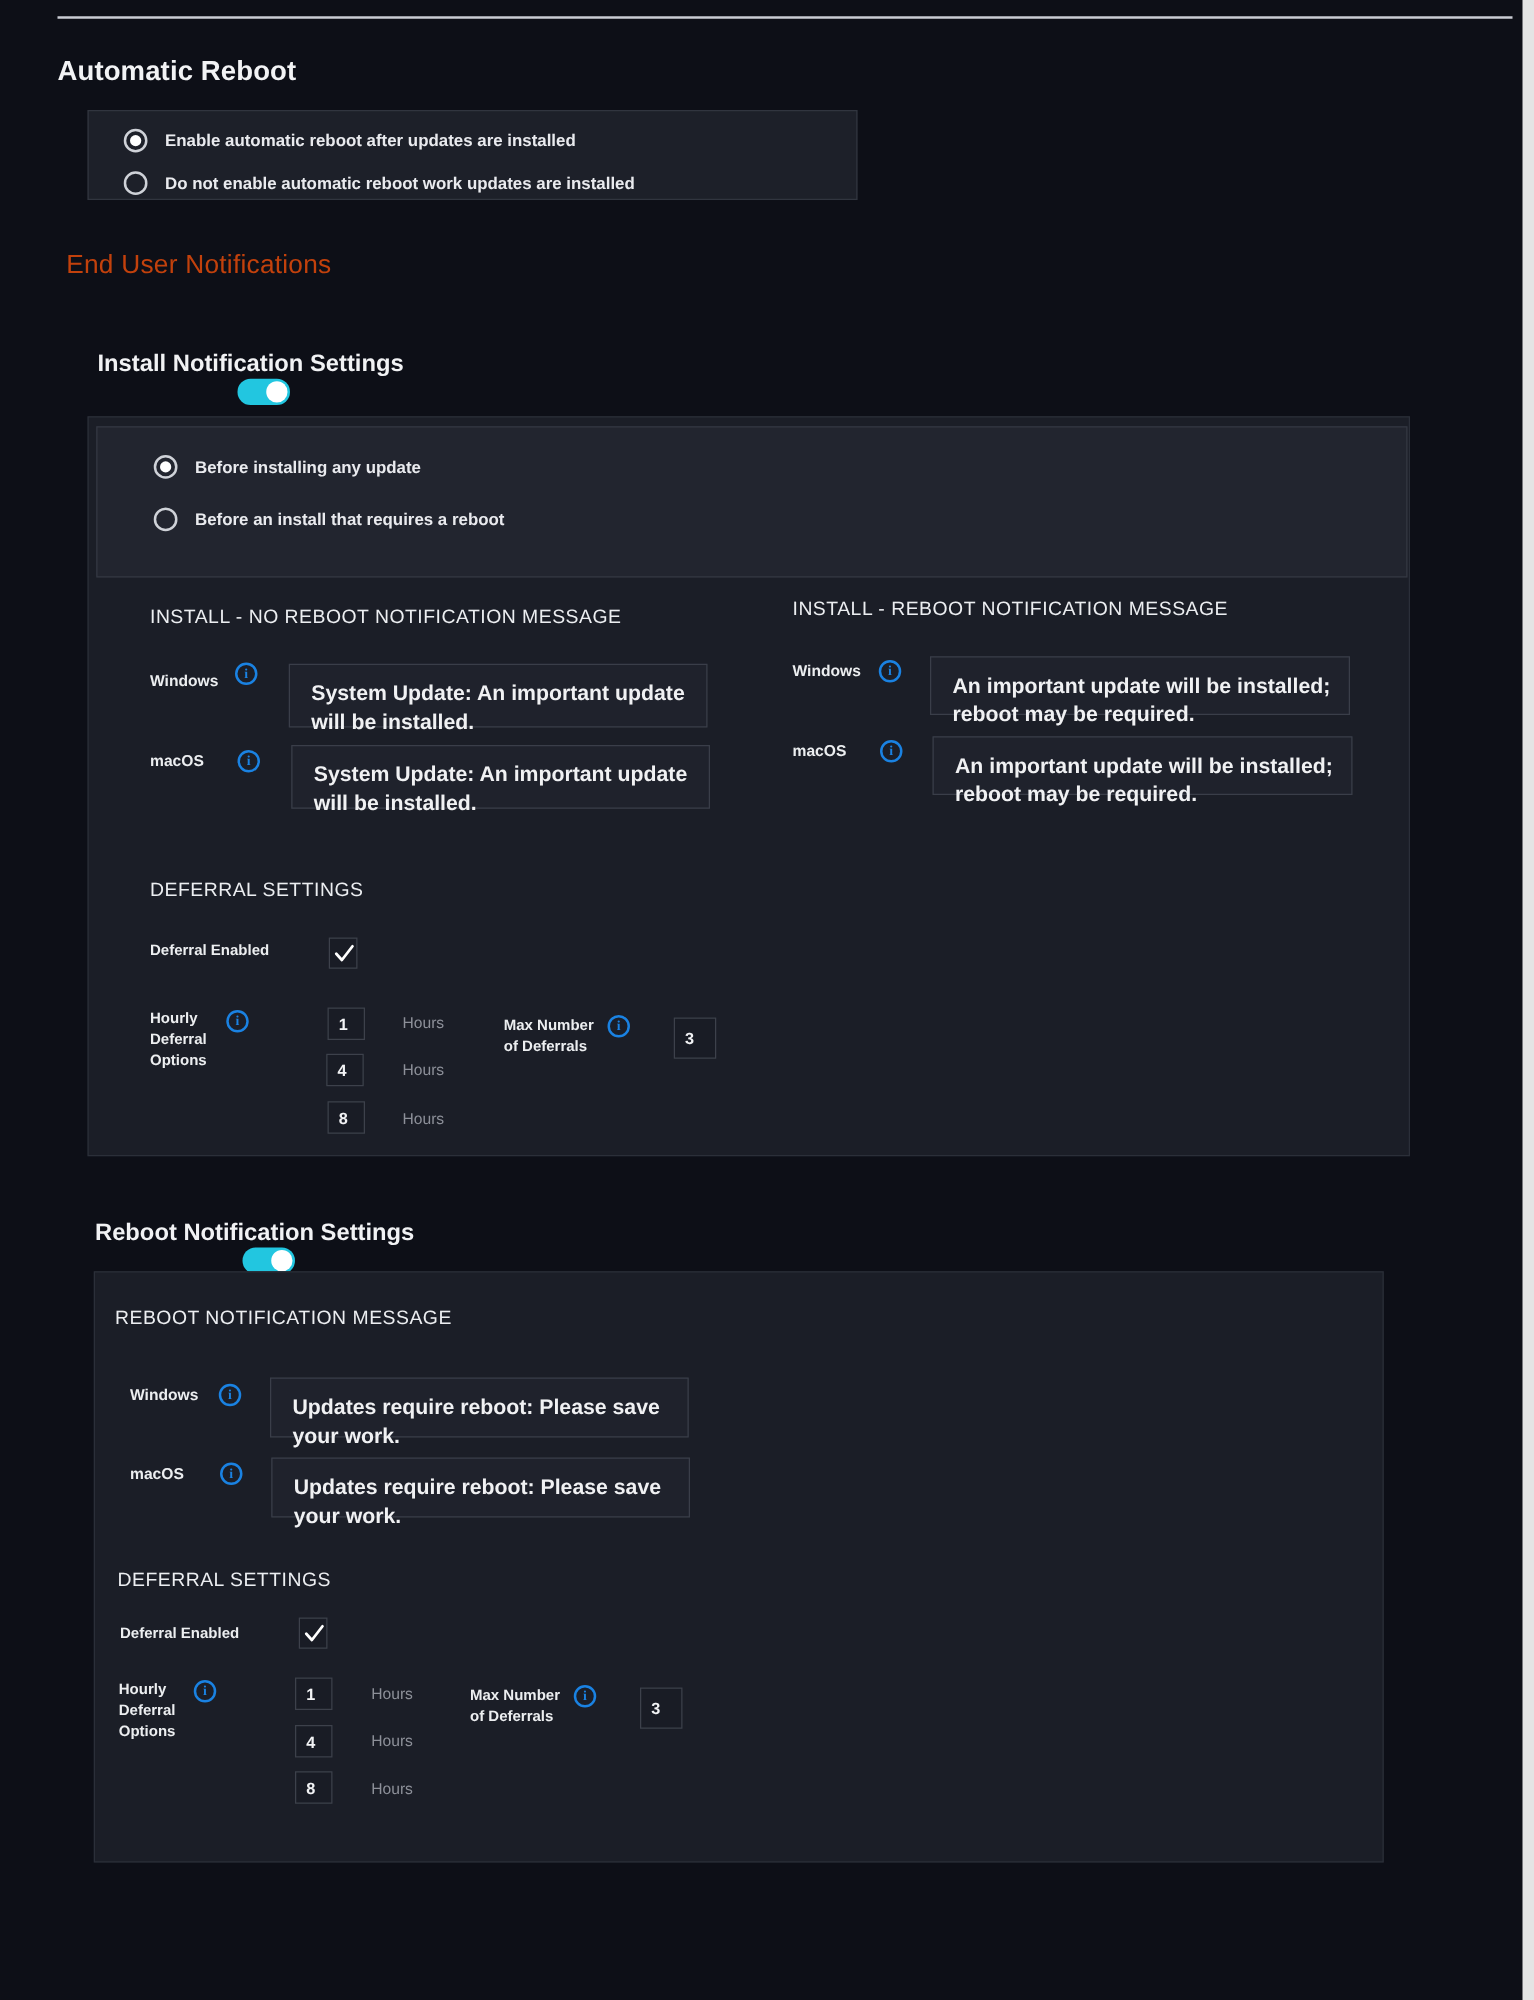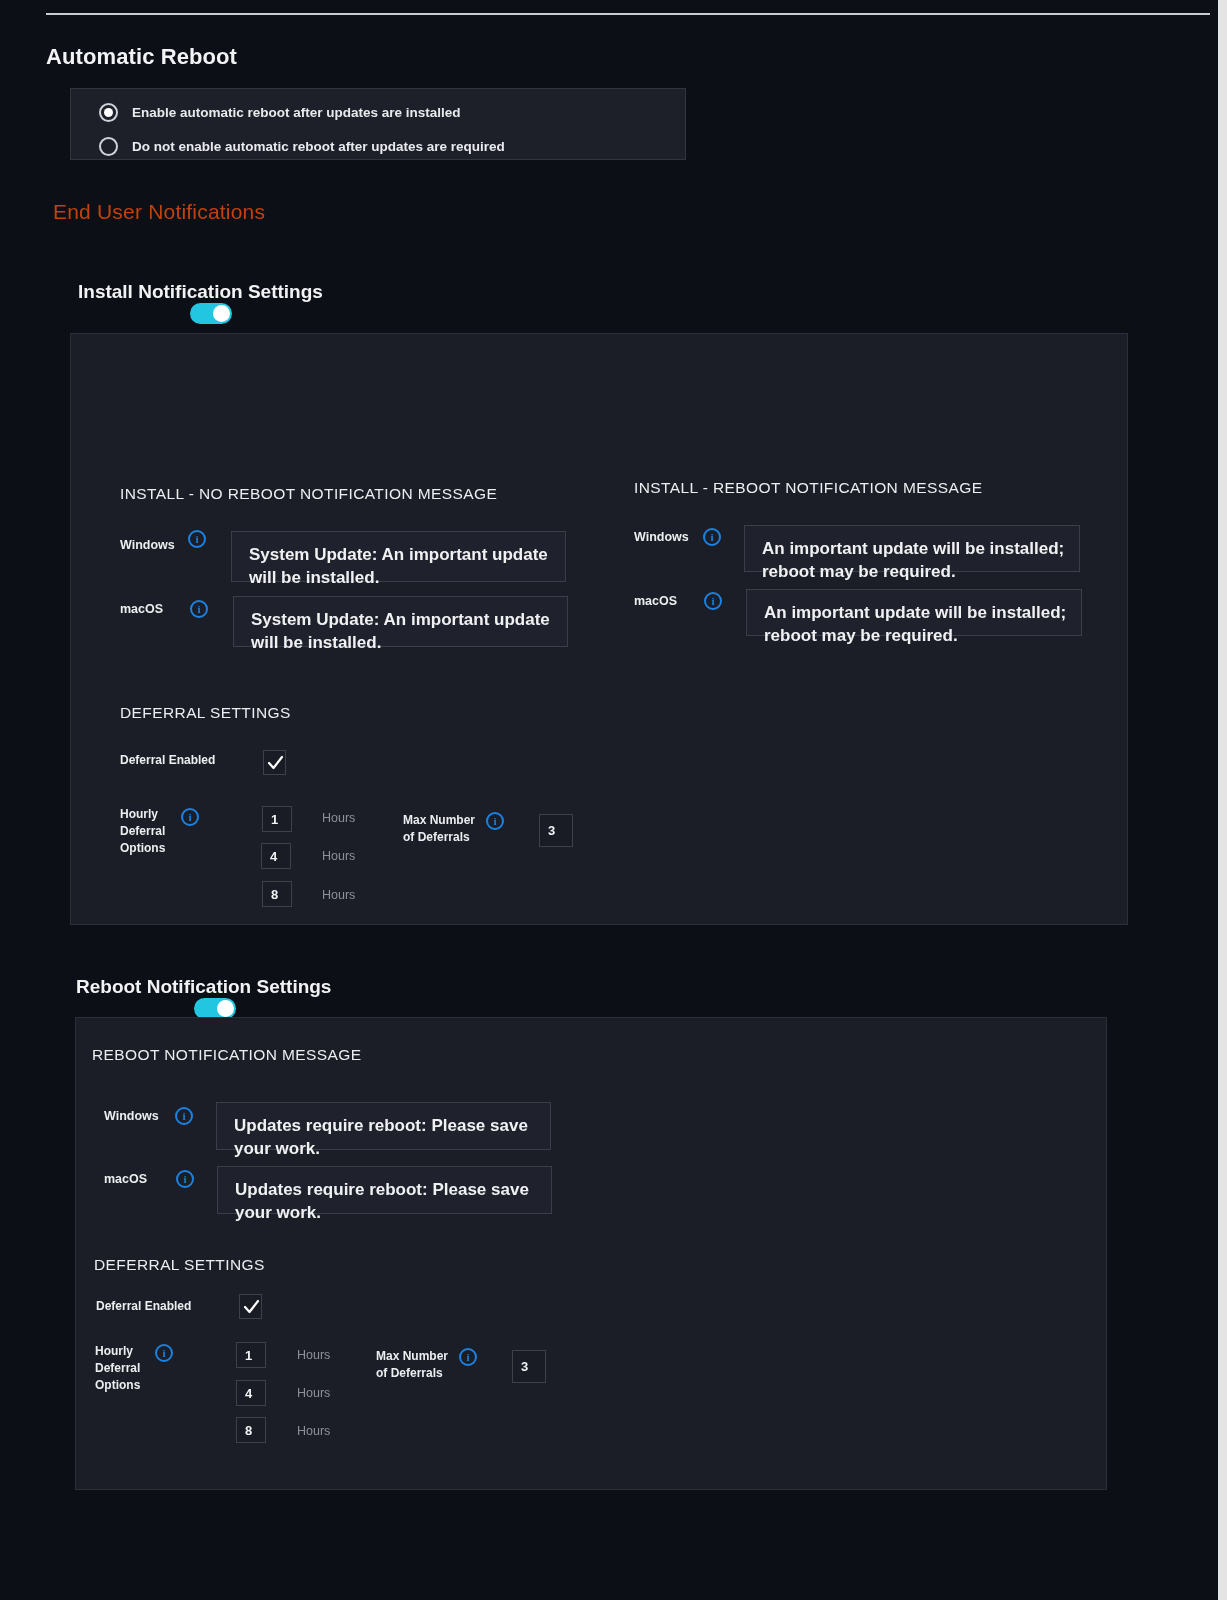--- a/index.html
+++ b/index.html
@@ -126,35 +126,45 @@
 
   <div class="h-auto-reboot">Automatic Reboot</div>
 
   <div class="auto-panel">
     <div class="radio-row" style="left:28px; top:14px;">
       <span class="radio checked"></span>
       <span class="radio-label">Enable automatic reboot after updates are installed</span>
     </div>
     <div class="radio-row" style="left:28px; top:48px;">
       <span class="radio"></span>
-      <span class="radio-label">Do not enable automatic reboot after updates are required</span>
+      <span class="radio-label">Do not enable automatic reboot work updates are installed</span>
     </div>
   </div>
 
   <div class="h-end-user">End User Notifications</div>
 
   <div class="toggle-head" style="left:78px; top:281px;">
     <span class="title">Install Notification Settings</span>
     <span class="switch">
       <span class="knob"></span>
     </span>
   </div>
 
   <div class="outer-panel" style="left:70px; top:333px; width:1058px; height:592px;"></div>
 
+  <div class="inner-radio-panel" style="left:77px; top:341px; width:1049px; height:121px;">
+    <div class="radio-row" style="left:45px; top:22px;">
+      <span class="radio checked"></span>
+      <span class="radio-label">Before installing any update</span>
+    </div>
+    <div class="radio-row" style="left:45px; top:64px;">
+      <span class="radio"></span>
+      <span class="radio-label">Before an install that requires a reboot</span>
+    </div>
+  </div>
 
   <div class="col-title" style="left:120px; top:485px;">INSTALL - NO REBOOT NOTIFICATION MESSAGE</div>
 
   <div class="os-label" style="left:120px; top:538px;">Windows</div>
   <div class="info-icon" style="left:188px; top:530px;">i</div>
   <div class="msg-box" style="left:231px; top:531px; width:335px; height:51px;">System Update: An important update will be installed.</div>
 
   <div class="os-label" style="left:120px; top:602px;">macOS</div>
   <div class="info-icon" style="left:190px; top:600px;">i</div>
   <div class="msg-box" style="left:233px; top:596px; width:335px; height:51px;">System Update: An important update will be installed.</div>

